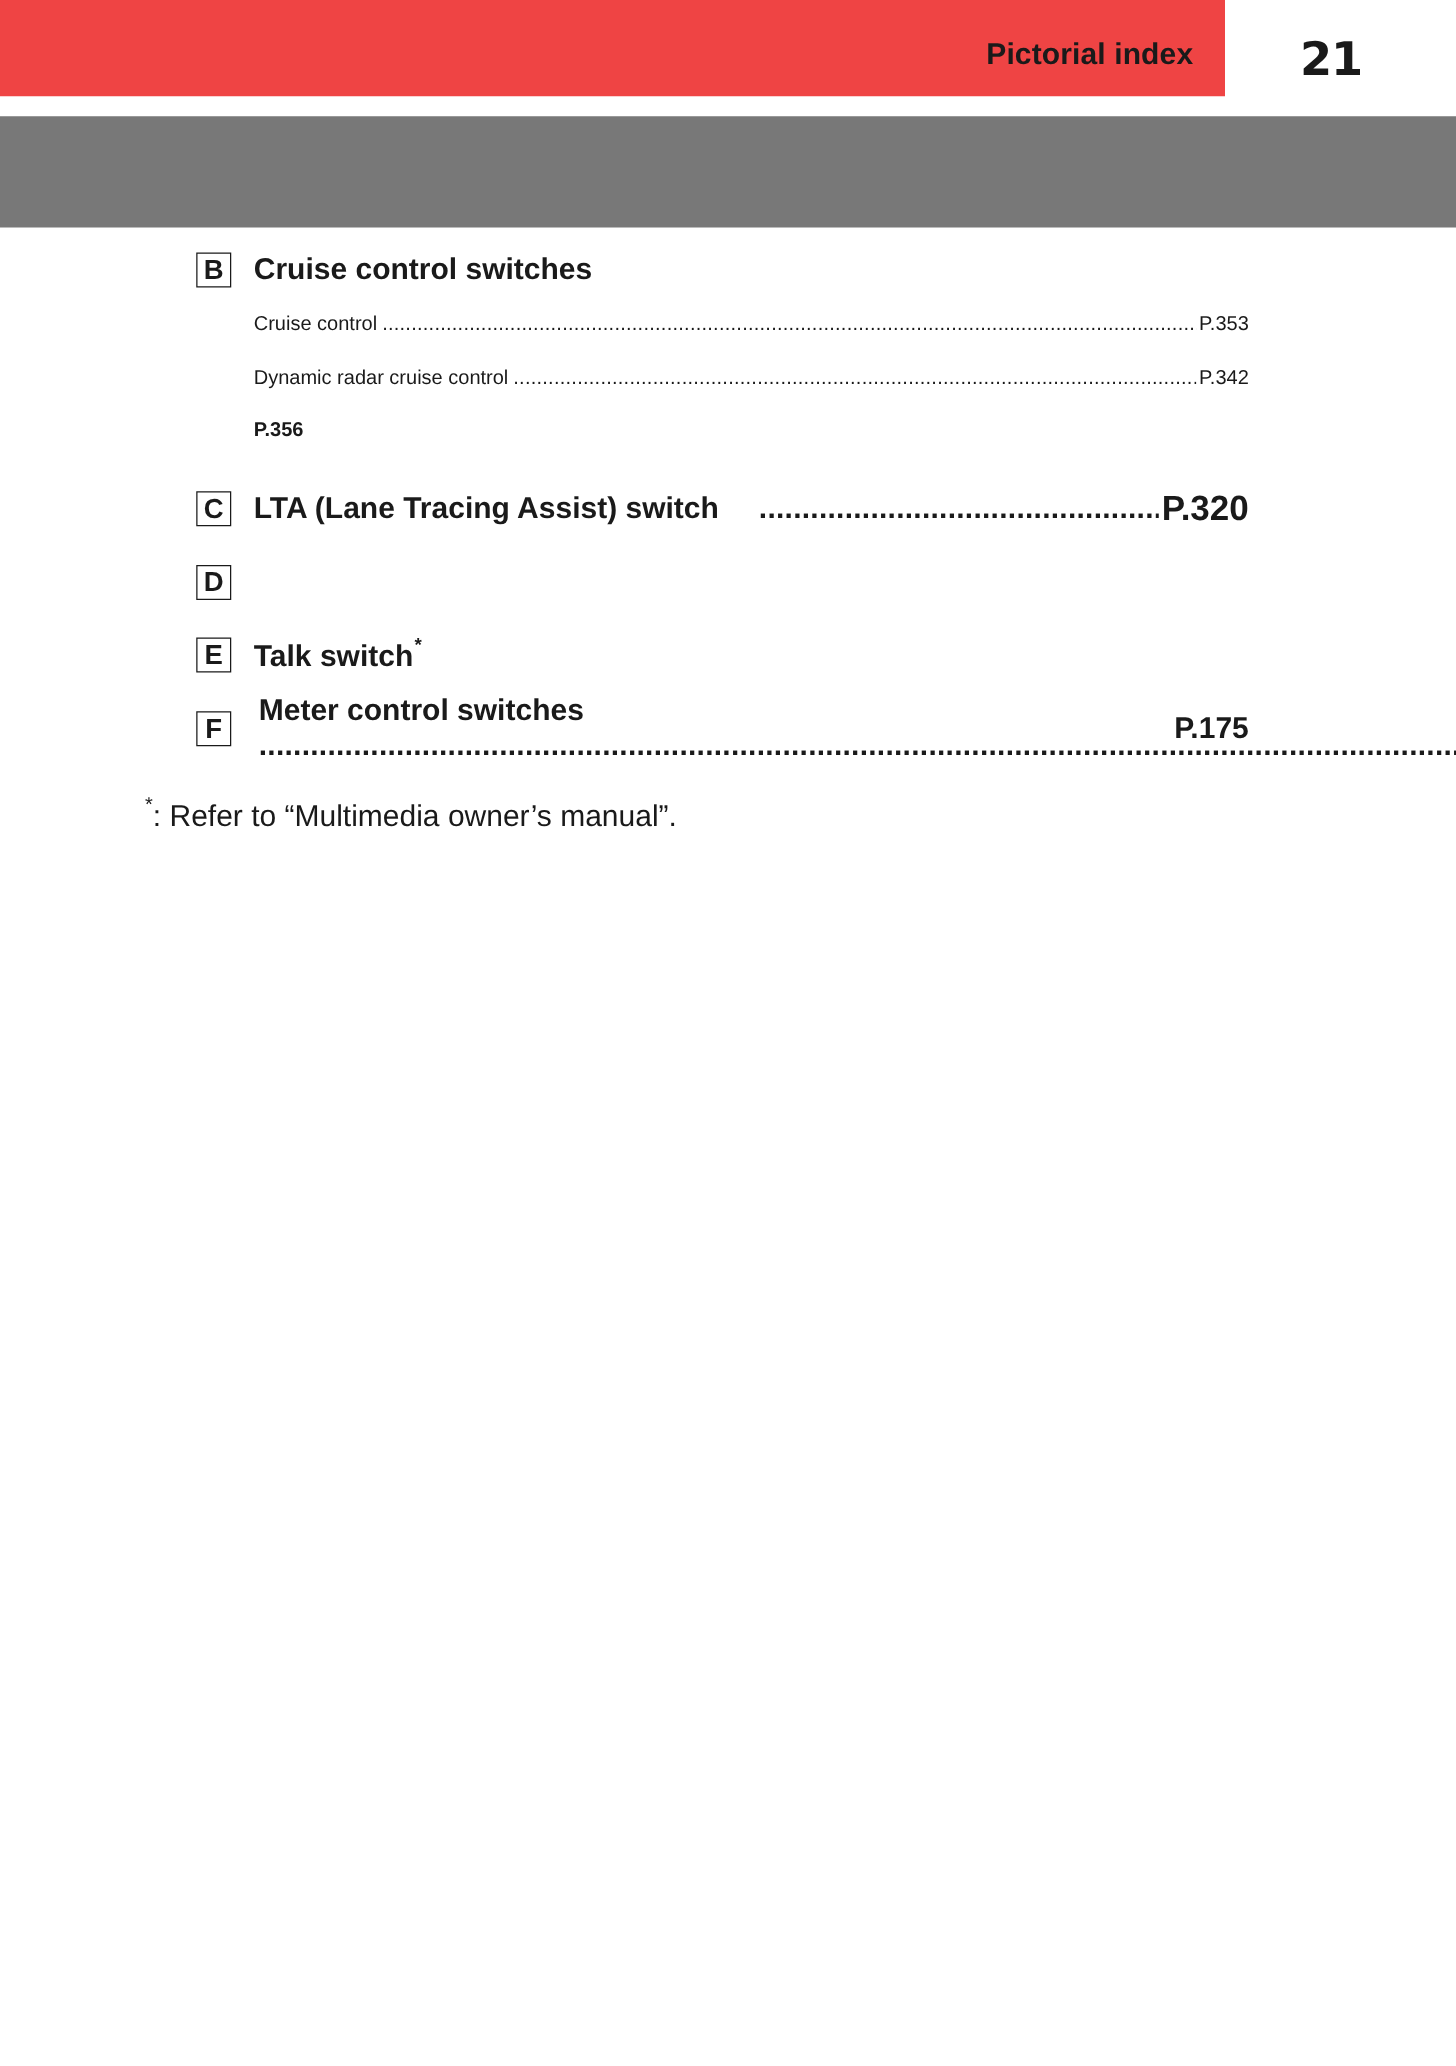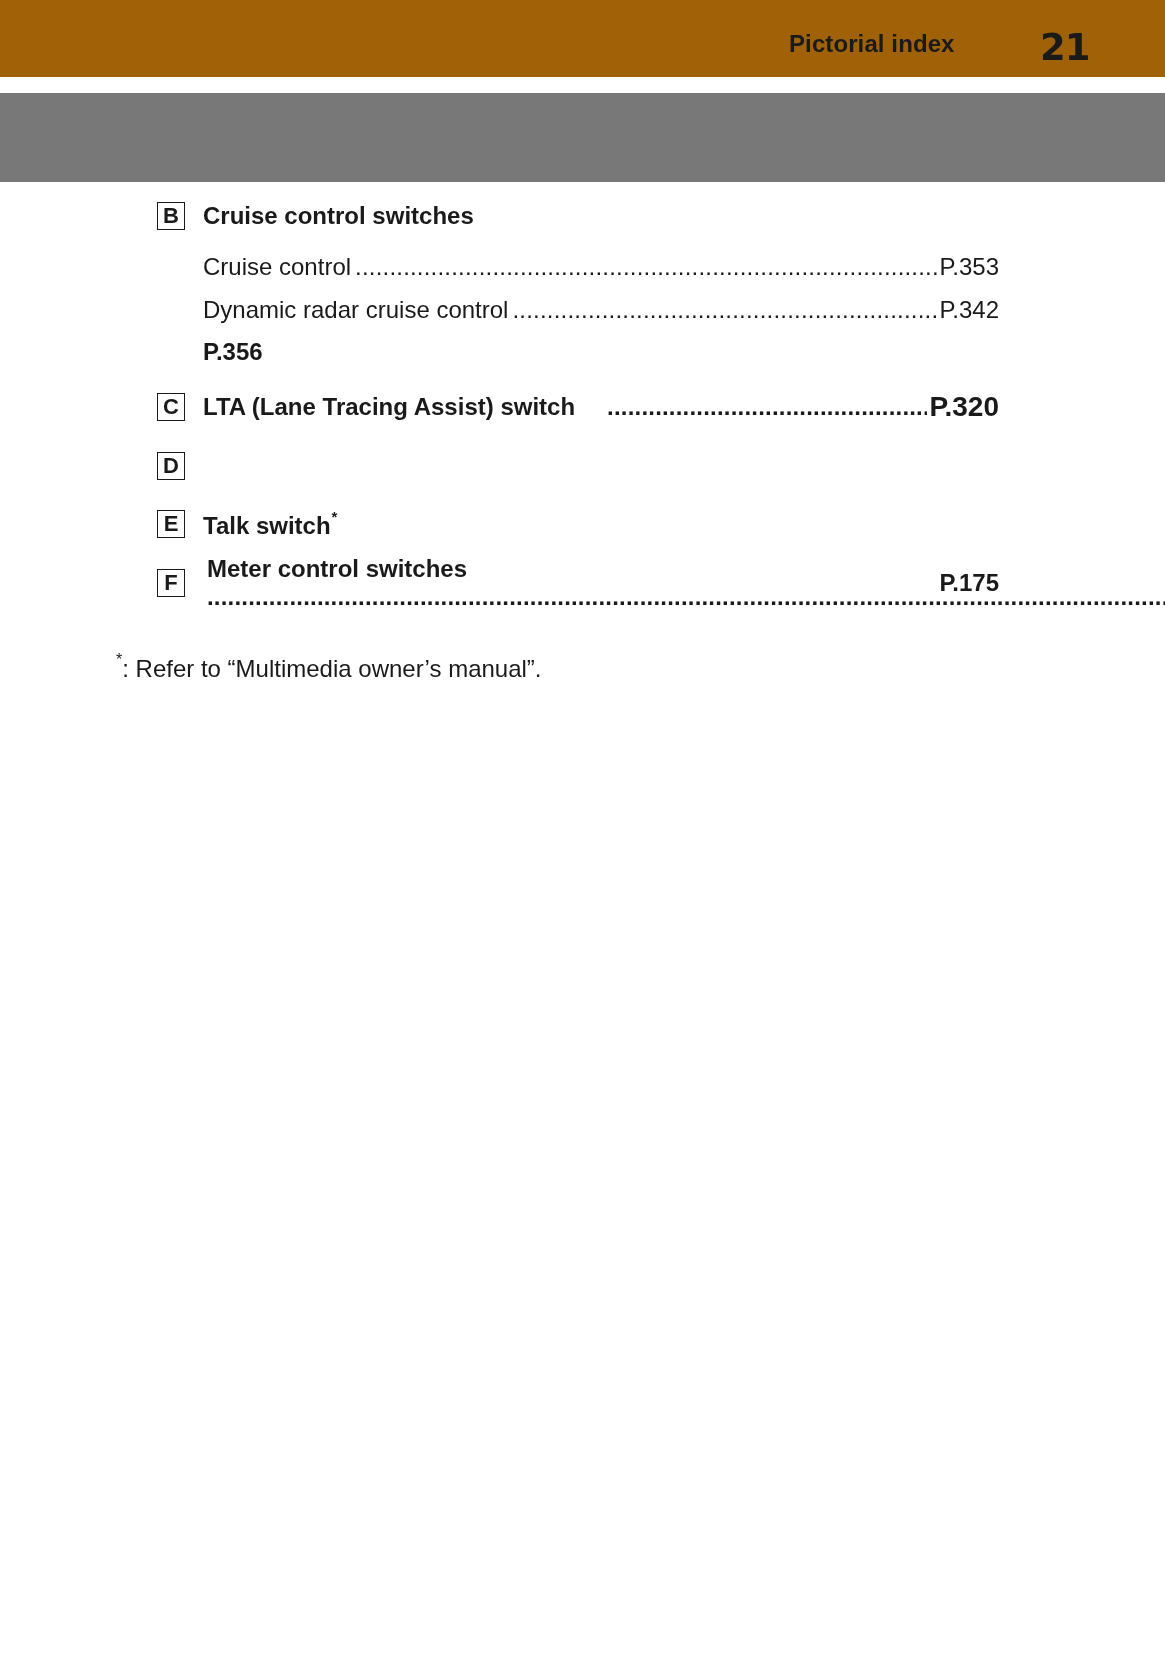--- a/index.html
+++ b/index.html
@@ -11,23 +11,23 @@
       width: 1165px;
       height: 1653px;
       position: relative;
       overflow: hidden;
       font-family: "Liberation Sans", sans-serif;
       color: #1a1a1a;
     }
     .header-band {
       position: absolute;
       left: 0; top: 0;
-      width: 1165px;
+      width: 980px;
       height: 77px;
-      background: #a16207;
+      background: #ef4444;
     }
     .section-title {
       position: absolute;
       top: 30px;
       left: 789px;
       font-size: 24px;
       font-weight: bold;
       color: #1a1a1a;
       letter-spacing: 0.1px;
     }
@@ -85,22 +85,22 @@
       vertical-align: 12px;
       font-weight: bold;
       margin-left: 1px;
     }
     .sub-entry {
       position: absolute;
       left: 203px;
       width: 796px;
       height: 30px;
       display: flex;
-      align-items: flex-end;
-      font-size: 24px;
+      align-items: flex-start;
+      font-size: 16px;
     }
     .leader-row {
       display: flex;
       align-items: baseline;
       flex: 1 1 auto;
       min-width: 0;
     }
     .leader-text {
       white-space: nowrap;
       flex: 0 0 auto;
@@ -116,21 +116,21 @@
     .dots::before {
       content: "........................................................................................................................................................................................................................";
     }
     .page-ref {
       white-space: nowrap;
       flex: 0 0 auto;
     }
     .bold { font-weight: bold; }
     .footnote {
       position: absolute;
-      top: 651px;
+      top: 636px;
       left: 116px;
       font-size: 24px;
       white-space: nowrap;
     }
     .footnote .fn-mark {
       font-size: 16px;
       vertical-align: 12px;
     }
   </style>
 </head>

